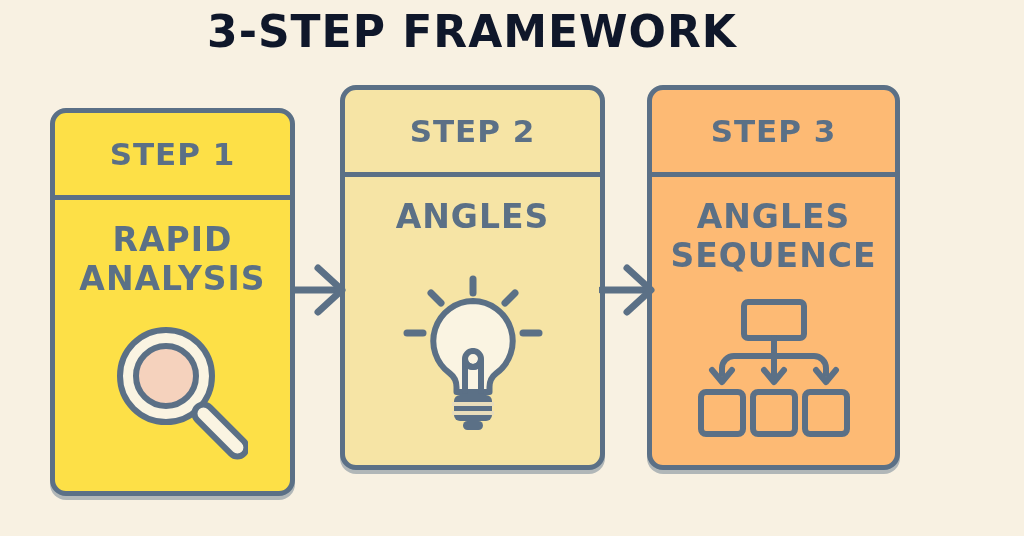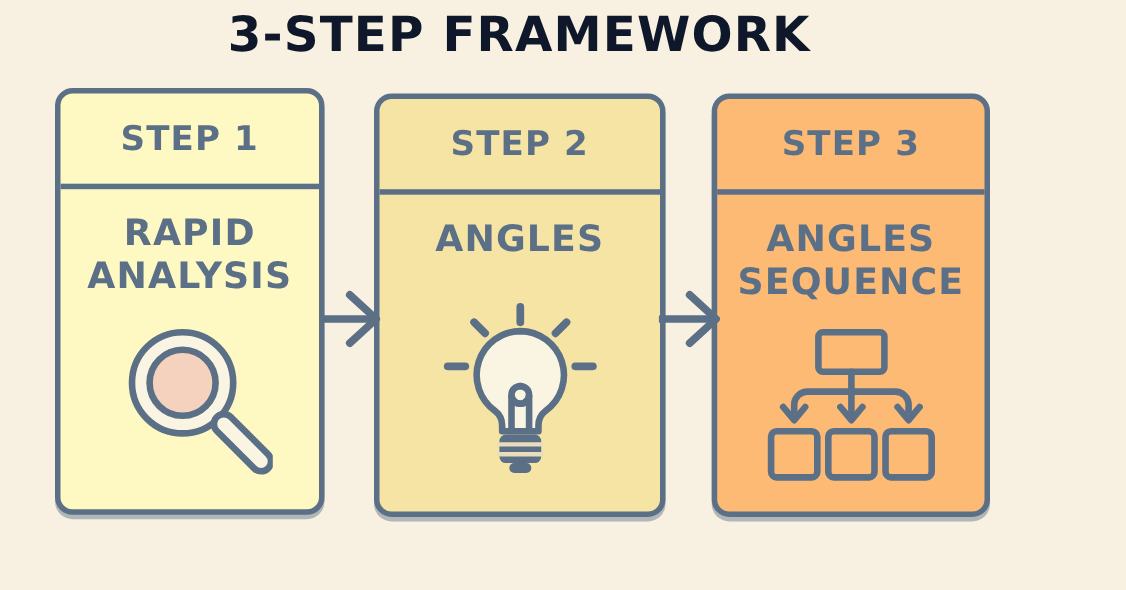--- a/index.html
+++ b/index.html
@@ -39,21 +39,21 @@
   .icon-wrap{flex:1;display:flex;align-items:center;justify-content:center;}
   .arrow{position:absolute;}
   .arrow1{left:290px;top:258px;}
   .arrow2{left:599px;top:258px;}
 </style>
 </head>
 <body>
 
 <div class="title">3-STEP FRAMEWORK</div>
 
-<div class="card card1" style="background: #fef9c3;">
+<div class="card card1" style="background: #fde047; margin-top: 28px;">
   <div class="card-header">STEP 1</div>
   <div class="card-body">
     <div class="card-name">
       <div>RAPID</div>
       <div>ANALYSIS</div>
     </div>
     <div class="icon-wrap">
       <svg width="150" height="162" viewBox="0 0 150 162">
         <circle cx="68" cy="62" r="46" fill="#f5d2bd"></circle>
         <circle cx="68" cy="62" r="38" fill="none" stroke="#faf4e2" stroke-width="16"></circle>

